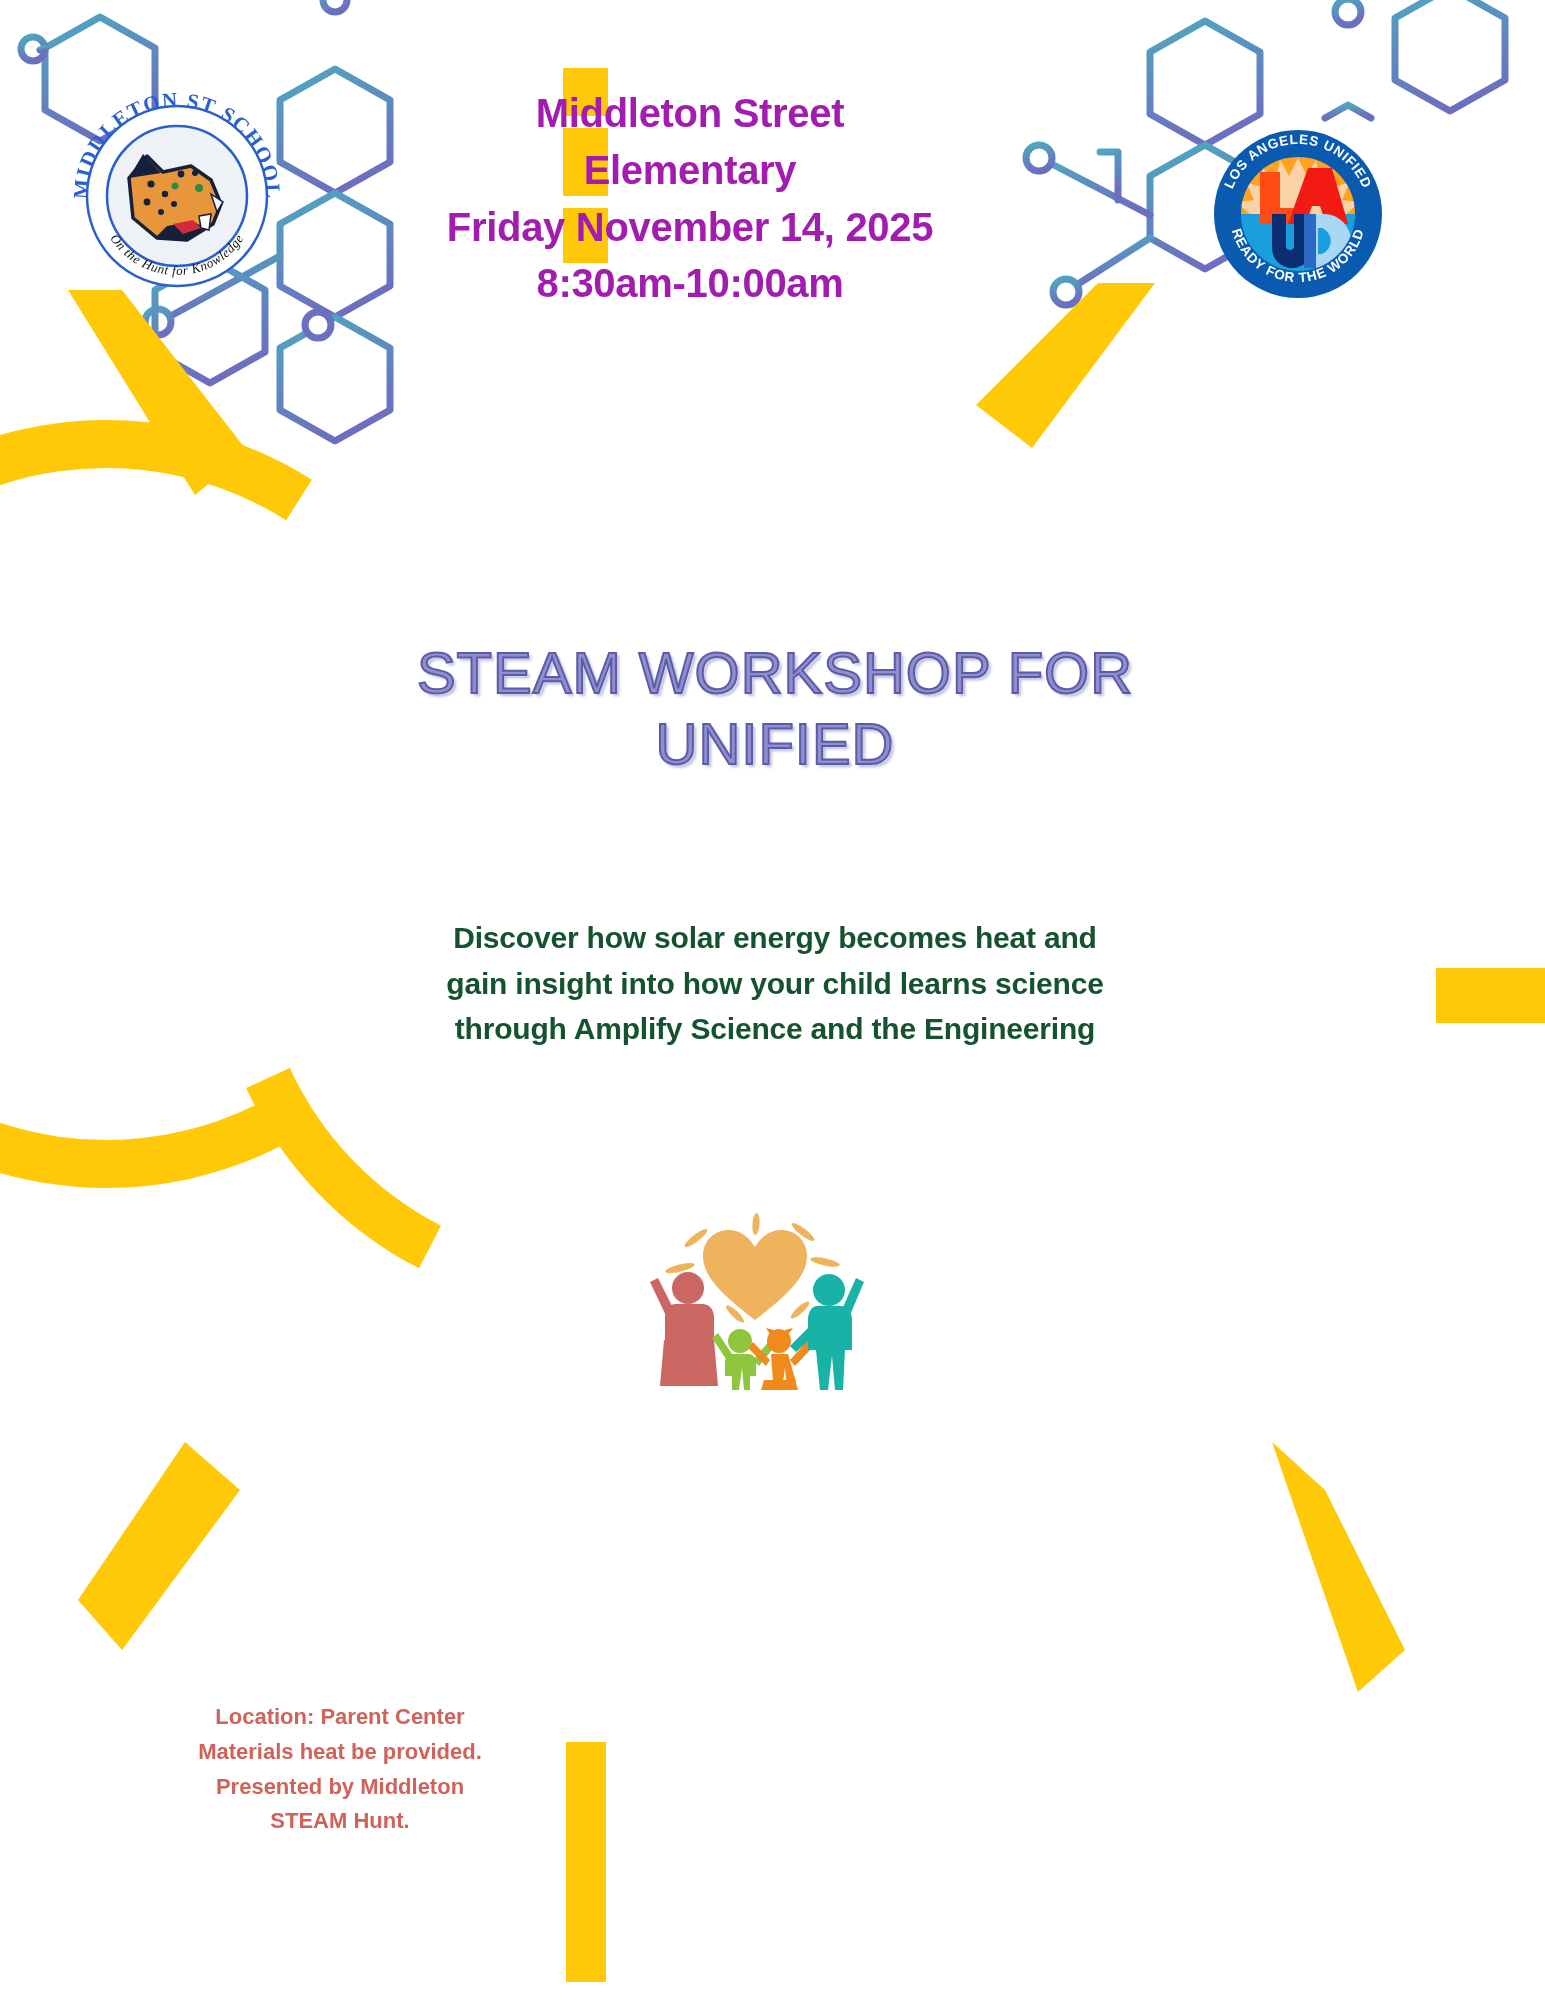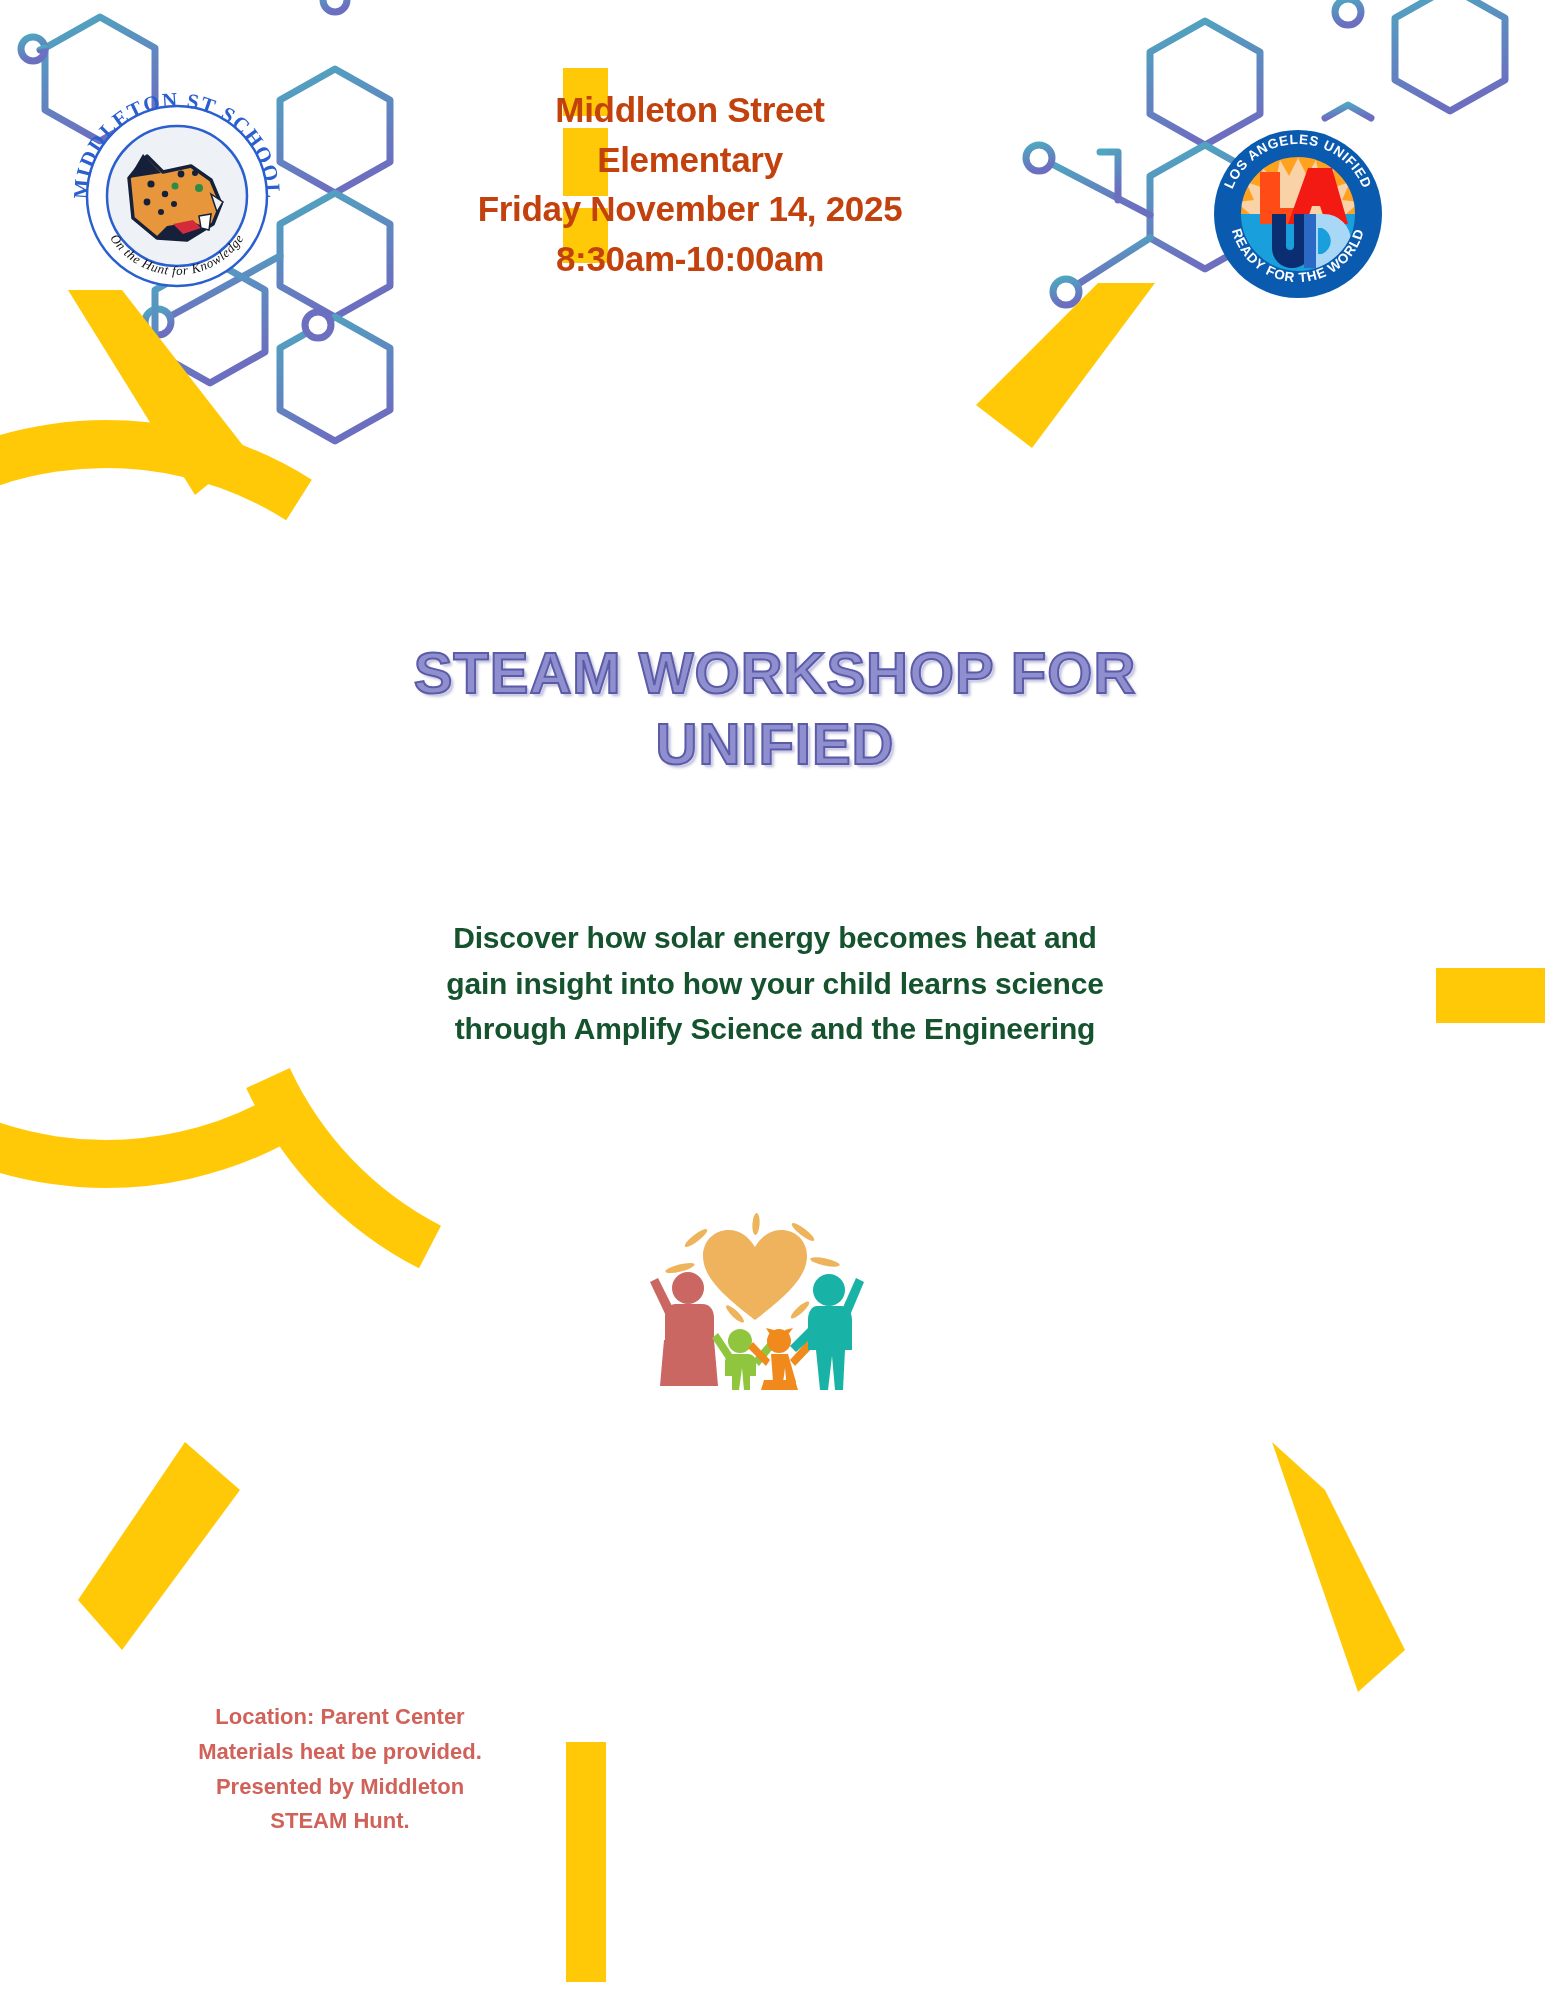--- a/index.html
+++ b/index.html
@@ -21,35 +21,35 @@
   }
   .school-logo{
     position:absolute;left:62px;top:88px;width:230px;height:200px;
   }
   .lausd-logo{
     position:absolute;left:1212px;top:128px;width:172px;height:172px;
   }
   .header-text{
     position:absolute;left:430px;top:85px;width:520px;
     text-align:center;
-    color:#c2410c;
+    color:#a21caf;
     font-weight:bold;
-    font-size:35px;
+    font-size:40px;
     line-height:1.42;
     letter-spacing:-0.3px;
     z-index:5;
   }
   .header-text div{white-space:nowrap;}
 
   
   .main-title{
     position:absolute;left:270px;top:638px;width:1010px;
     text-align:center;
     font-size:58px;
-    font-weight:bold;
+    font-weight:normal;
     line-height:1.22;
     letter-spacing:1px;
     color:#8f8fd0;
     -webkit-text-stroke:2px #5b5ba8;
     text-shadow:
        1px 1px 0 #e8e8f6,
        2px 2px 0 #cfcfe9,
        3px 3px 3px rgba(90,90,160,.45);
     z-index:6;
   }

